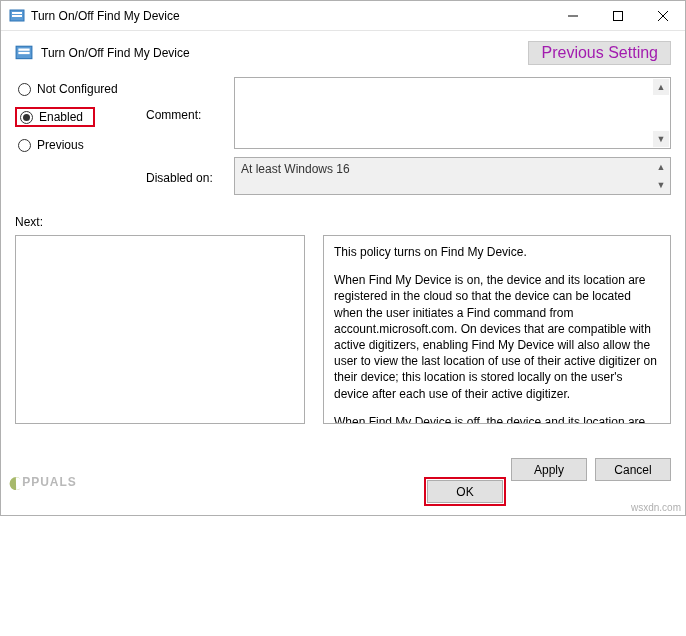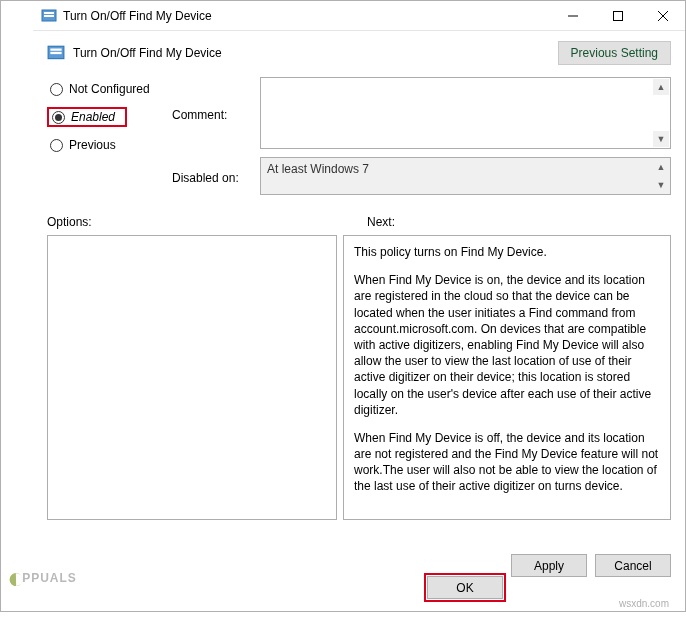--- a/index.html
+++ b/index.html
@@ -10,27 +10,26 @@
     html, body {
       margin: 0;
       padding: 0;
       background: #fff;
       width: 686px;
       height: 636px;
       overflow: hidden;
     }
     .window {
       width: 686px;
-      height: 612px;
+      height: 516px;
       border: 1px solid #b0b0b0;
       background: #fff;
       display: flex;
       flex-direction: column;
       position: relative;
-      padding-left: 32px;
     }
     .titlebar {
       height: 30px;
       display: flex;
       align-items: center;
       border-bottom: 1px solid #e5e5e5;
       background: #fff;
     }
     .titlebar .icon {
       width: 16px;
@@ -68,51 +67,50 @@
       margin-right: 8px;
     }
     .subheader .nav-btns {
       margin-left: auto;
       display: flex;
       gap: 10px;
     }
     .nav-btn {
       background: #e1e1e1;
       border: 1px solid #c9c9c9;
-      color: #14532d;
+      color: #a21caf;
       padding: 4px 12px;
-      font-size: 12px;
+      font-size: 16px;
       min-width: 94px;
       height: 24px;
       display: flex;
       align-items: center;
       justify-content: center;
     }
     .upper {
       display: flex;
       padding: 6px 14px 4px 14px;
-      gap: 10px;
+      gap: 16px;
     }
     .radio-col {
       width: 115px;
       display: flex;
       flex-direction: column;
       gap: 10px;
       padding-top: 4px;
     }
     .radio-row {
       display: flex;
       align-items: center;
       gap: 6px;
       padding: 1px 3px;
     }
     .radio-row.highlight {
       border: 2px solid #d9001b;
       width: 80px;
-      font-style: italic;
     }
     .radio {
       width: 13px;
       height: 13px;
       border: 1px solid #333;
       border-radius: 50%;
       display: flex;
       align-items: center;
       justify-content: center;
       background: #fff;
@@ -169,21 +167,21 @@
     .scroll-arrow.up { top: 1px; }
     .scroll-arrow.down { bottom: 1px; }
     .middle-labels {
       display: flex;
       padding: 16px 14px 6px 14px;
     }
     .options-label { width: 320px; }
     .lower {
       display: flex;
       padding: 0 14px;
-      gap: 6px;
+      gap: 18px;
       flex: 1;
       min-height: 0;
     }
     .panel {
       border: 1px solid #adadad;
       background: #fff;
       flex: 1;
       overflow: hidden;
     }
     .options-panel { width: 290px; flex: 0 0 290px; }
@@ -231,21 +229,21 @@
       align-items: center;
       pointer-events: none;
     }
     .watermark .wm-icon {
       font-size: 30px;
       color: #a7b96a;
       margin-right: -4px;
     }
     .site-credit {
       position: absolute;
-      right: 16px;
+      right: 4px;
       bottom: 2px;
       font-size: 10px;
       color: #b0b0b0;
       pointer-events: none;
     }
   </style>
 </head>
 <body>
 
 <div class="window">
@@ -314,30 +312,29 @@
         <span class="field-label">Comment:</span>
         <div class="textarea comment-box">
           <span></span>
           <span class="scroll-arrow up">▲</span>
           <span class="scroll-arrow down">▼</span>
         </div>
       </div>
       <div class="field-row">
         <span class="field-label">Disabled on:</span>
         <div class="textarea supported-box">
-          <span>At least Windows 7</span>
+          <span>At least Windows 16</span>
           <span class="scroll-arrow up">▲</span>
           <span class="scroll-arrow down">▼</span>
         </div>
       </div>
     </div>
   </div>
 
   <div class="middle-labels">
-    <span class="options-label">Options:</span>
     <span>Next:</span>
   </div>
 
   <div class="lower">
     <div class="panel options-panel"></div>
     <div class="panel help-panel">
       <p>This policy turns on Find My Device.</p>
       <p>When Find My Device is on, the device and its location are registered in the cloud so that the device can be located when the user initiates a Find command from account.microsoft.com. On devices that are compatible with active digitizers, enabling Find My Device will also allow the user to view the last location of use of their active digitizer on their device; this location is stored locally on the user's device after each use of their active digitizer.</p>
       <p>When Find My Device is off, the device and its location are not registered and the Find My Device feature will not work.The user will also not be able to view the location of the last use of their active digitizer on turns device.</p>
     </div>

